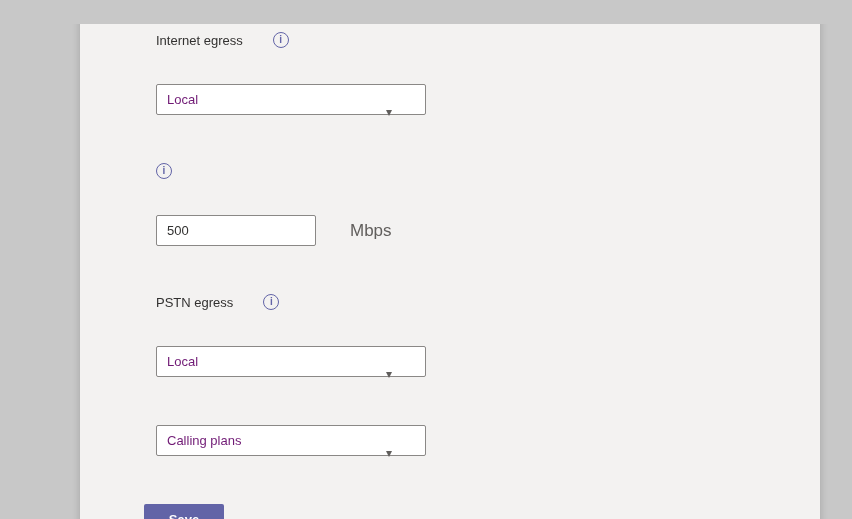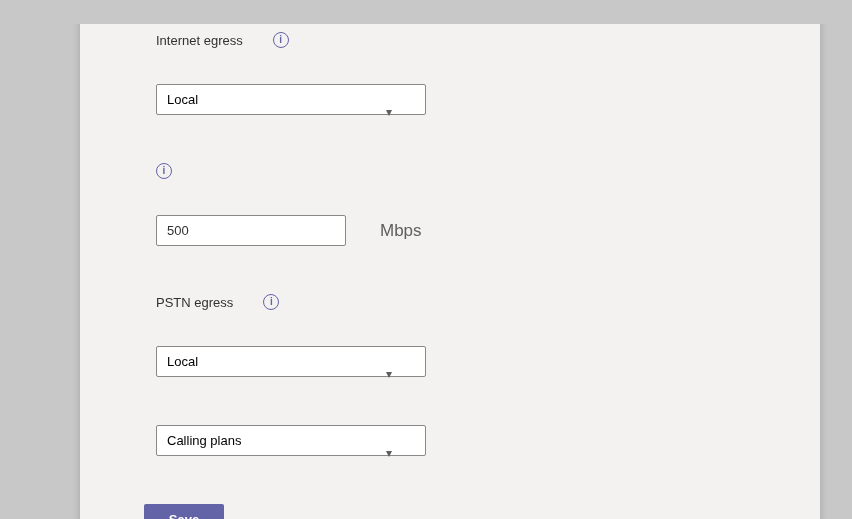--- a/index.html
+++ b/index.html
@@ -62,21 +62,21 @@
     }
 
     .select-control {
       width: 100%;
       appearance: none;
       background: #ffffff;
       border: 1px solid #8a8886;
       border-radius: 2px;
       padding: 7px 32px 7px 10px;
       font-size: 13px;
-      color: #000000;
+      color: #701a75;
       cursor: pointer;
       outline: none;
     }
 
     .select-chevron {
       position: absolute;
       right: 10px;
       top: 50%;
       transform: translateY(-50%);
       pointer-events: none;
@@ -84,21 +84,21 @@
       font-size: 12px;
     }
 
     .input-row {
       display: flex;
       align-items: center;
       gap: 10px;
     }
 
     .text-input {
-      width: 190px;
+      width: 160px;
       background: #ffffff;
       border: 1px solid #8a8886;
       border-radius: 2px;
       padding: 7px 10px;
       font-size: 13px;
       color: #323130;
       outline: none;
     }
 
     .unit-label {

